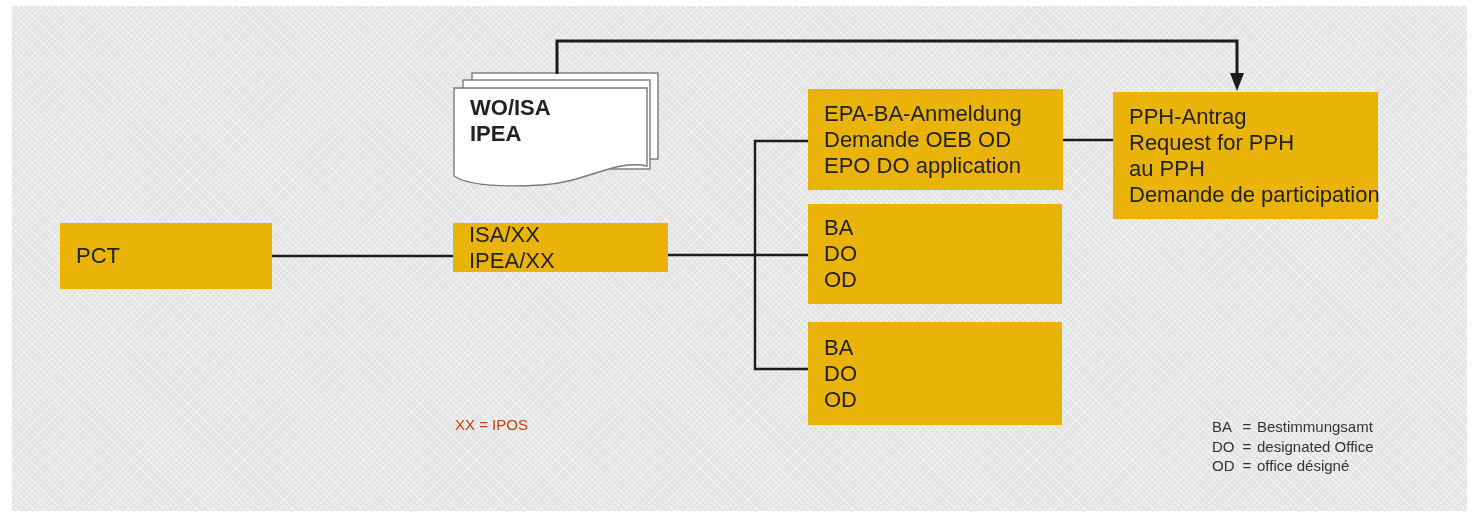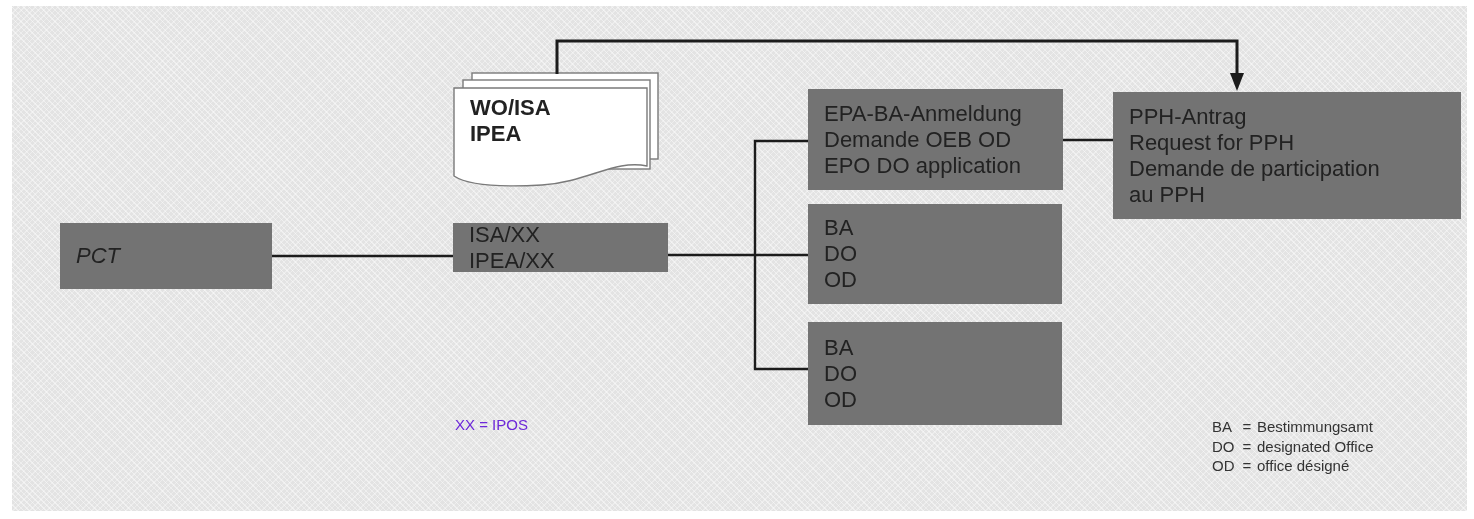--- a/index.html
+++ b/index.html
@@ -10,38 +10,38 @@
   }
   .canvas{
     position:absolute;left:12px;top:6px;width:1455px;height:505px;
     background-color:#e3e3e3;
     background-image:
       repeating-linear-gradient(45deg, rgba(255,255,255,.45) 0 1px, transparent 1px 4px),
       repeating-linear-gradient(-45deg, rgba(255,255,255,.35) 0 1px, transparent 1px 4px);
   }
   svg.wires{position:absolute;left:0;top:0;z-index:1;}
   .box{
-    position:absolute;background:#737373;z-index:2;
+    position:absolute;background:#eab308;z-index:2;
     display:flex;flex-direction:column;justify-content:center;
     padding-left:16px;padding-right:6px;box-sizing:border-box;
     font-size:22px;line-height:26px;color:#222222;white-space:nowrap;
   }
-  .box-pct  {left:60px;  top:223px; width:212px; height:66px;font-style:italic;}
+  .box-pct  {left:60px;  top:223px; width:212px; height:66px;}
   .box-isa  {left:453px; top:223px; width:215px; height:49px;}
   .box-epa  {left:808px; top:89px;  width:255px; height:101px;}
   .box-ba1  {left:808px; top:204px; width:254px; height:100px;}
   .box-ba2  {left:808px; top:322px; width:254px; height:103px;}
-  .box-pph  {left:1113px;top:92px;  width:348px; height:127px;}
+  .box-pph  {left:1113px;top:92px;  width:265px; height:127px;}
   .stack-text{
     position:absolute;left:470px;top:95px;z-index:3;
     font-size:22px;line-height:26px;color:#222222;white-space:nowrap;font-weight:bold;
   }
   .note-xx{
     position:absolute;left:455px;top:415px;z-index:2;
-    font-size:15px;line-height:20px;color:#6d28d9;
+    font-size:15px;line-height:20px;color:#c2410c;
   }
   .legend{
     position:absolute;left:1212px;top:417px;z-index:2;
     font-size:15px;line-height:19.5px;color:#333333;
   }
   .legend .row{display:flex;}
   .legend .abbr{width:25px;}
   .legend .eq{width:20px;text-align:center;}
 </style>
 </head>
@@ -94,22 +94,22 @@
 
 <div class="box box-ba2">
   <div>BA</div>
   <div>DO</div>
   <div>OD</div>
 </div>
 
 <div class="box box-pph">
   <div>PPH-Antrag</div>
   <div>Request for PPH</div>
+  <div>au PPH</div>
   <div>Demande de participation</div>
-  <div>au PPH</div>
 </div>
 
 <div class="note-xx">XX = IPOS</div>
 
 <div class="legend">
   <div class="row">
     <span class="abbr">BA</span>
     <span class="eq">=</span>
     <span class="term">Bestimmungsamt</span>
   </div>

